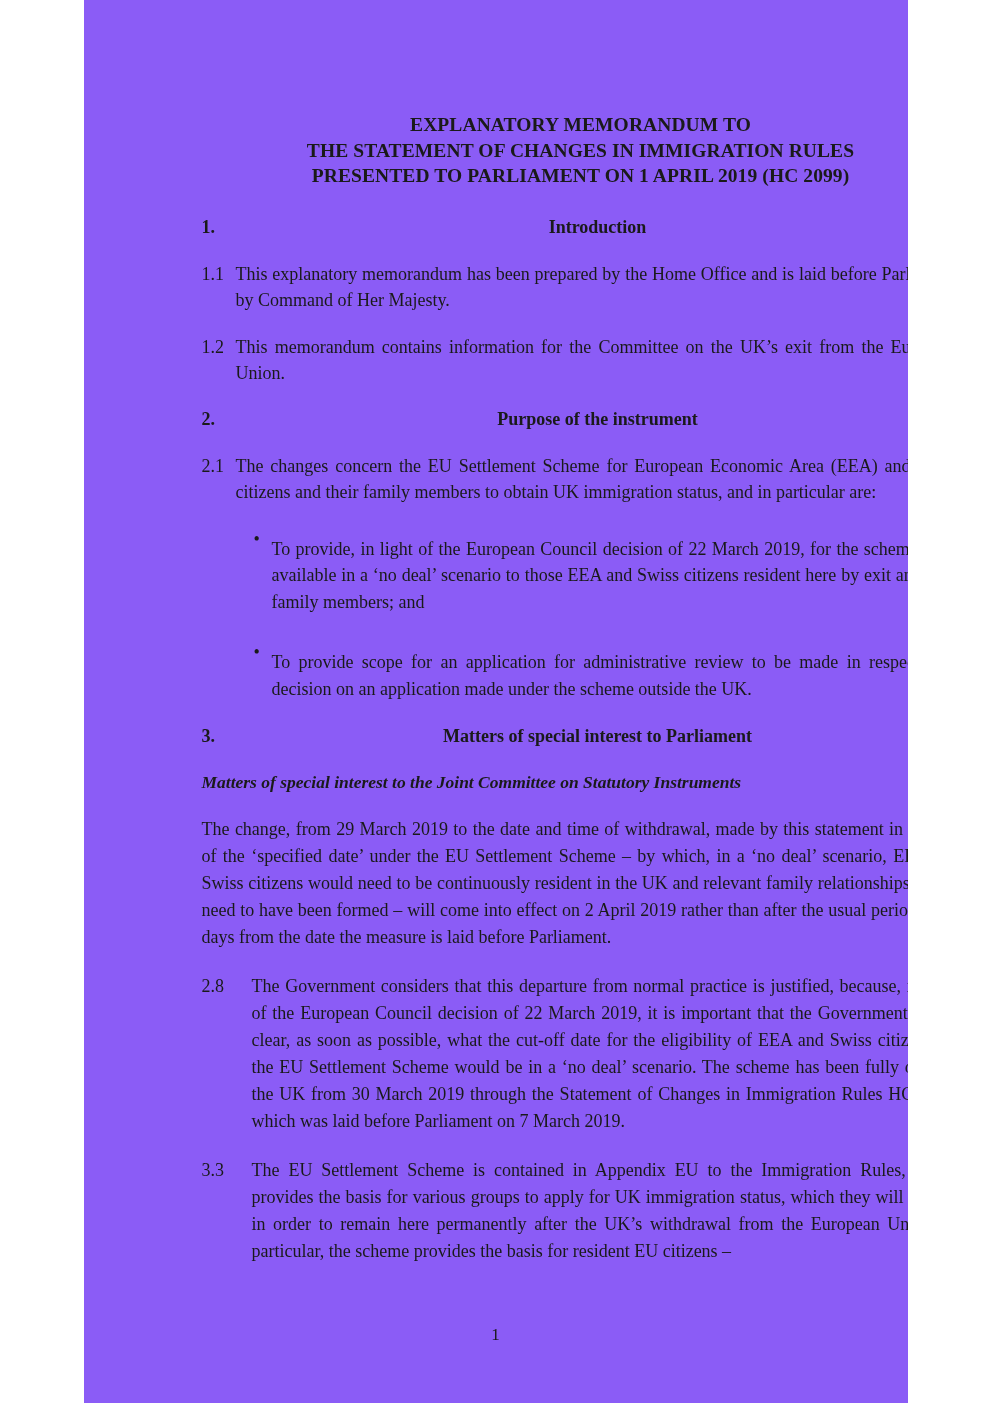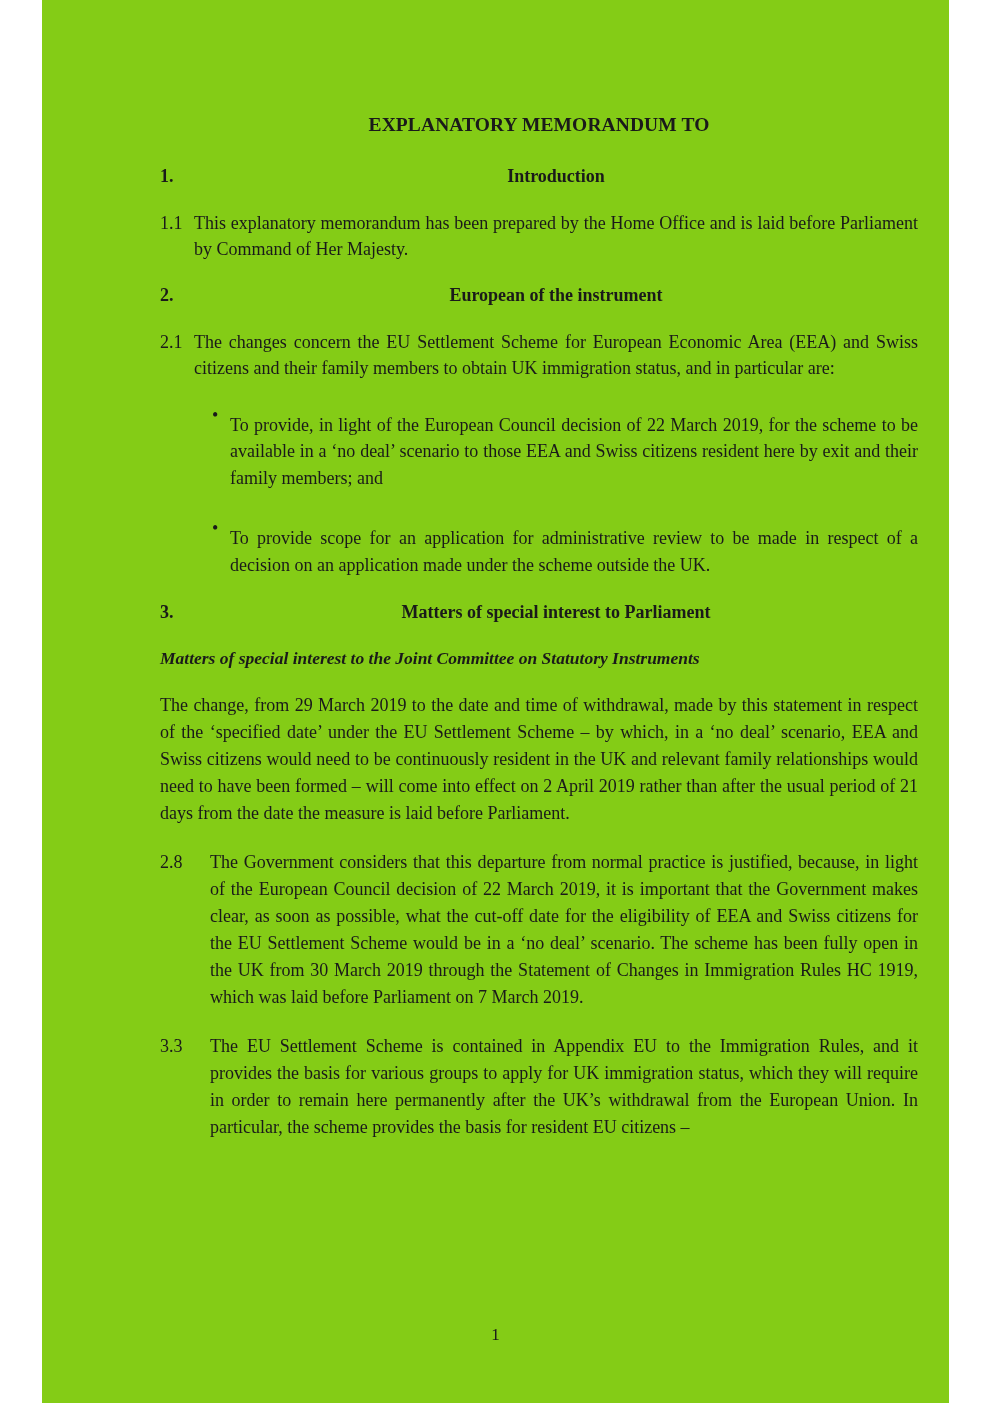--- a/index.html
+++ b/index.html
@@ -7,24 +7,24 @@
     margin: 0;
     padding: 0;
     background: #ffffff;
   }
   body {
     font-family: "Liberation Serif", "DejaVu Serif", serif;
     color: #1a1a1a;
   }
   .page {
     position: relative;
-    width: 907px;
+    width: 824px;
     height: 1403px;
     margin: 0 auto;
-    background: #84cc16;
+    background: #8b5cf6;
     box-sizing: border-box;
     overflow: hidden;
   }
   .content {
     position: absolute;
     left: 118px;
     top: 112px;
     width: 758px;
   }
   
@@ -133,36 +133,42 @@
 </style>
 </head>
 <body>
 
 <div class="page">
 
   <div class="content">
 
     <div class="doc-title">
       <span class="title-line">EXPLANATORY MEMORANDUM TO</span>
+      <span class="title-line">THE STATEMENT OF CHANGES IN IMMIGRATION RULES</span>
+      <span class="title-line">PRESENTED TO PARLIAMENT ON 1 APRIL 2019 (HC 2099)</span>
     </div>
 
     <div class="section-heading">
       <span class="sec-num">1.</span>
       <span class="sec-title">Introduction</span>
     </div>
 
     <div class="para">
       <span class="p-num">1.1</span>
       <span class="p-text">This explanatory memorandum has been prepared by the Home Office and is laid before Parliament by Command of Her Majesty.</span>
     </div>
 
+    <div class="para">
+      <span class="p-num">1.2</span>
+      <span class="p-text">This memorandum contains information for the Committee on the UK’s exit from the European Union.</span>
+    </div>
 
     <div class="section-heading">
       <span class="sec-num">2.</span>
-      <span class="sec-title">European of the instrument</span>
+      <span class="sec-title">Purpose of the instrument</span>
     </div>
 
     <div class="para">
       <span class="p-num">2.1</span>
       <span class="p-text">The changes concern the EU Settlement Scheme for European Economic Area (EEA) and Swiss citizens and their family members to obtain UK immigration status, and in particular are:</span>
     </div>
 
     <ul class="bullet-list">
       <li class="bullet-item">
         <span class="bullet-glyph">•</span>

